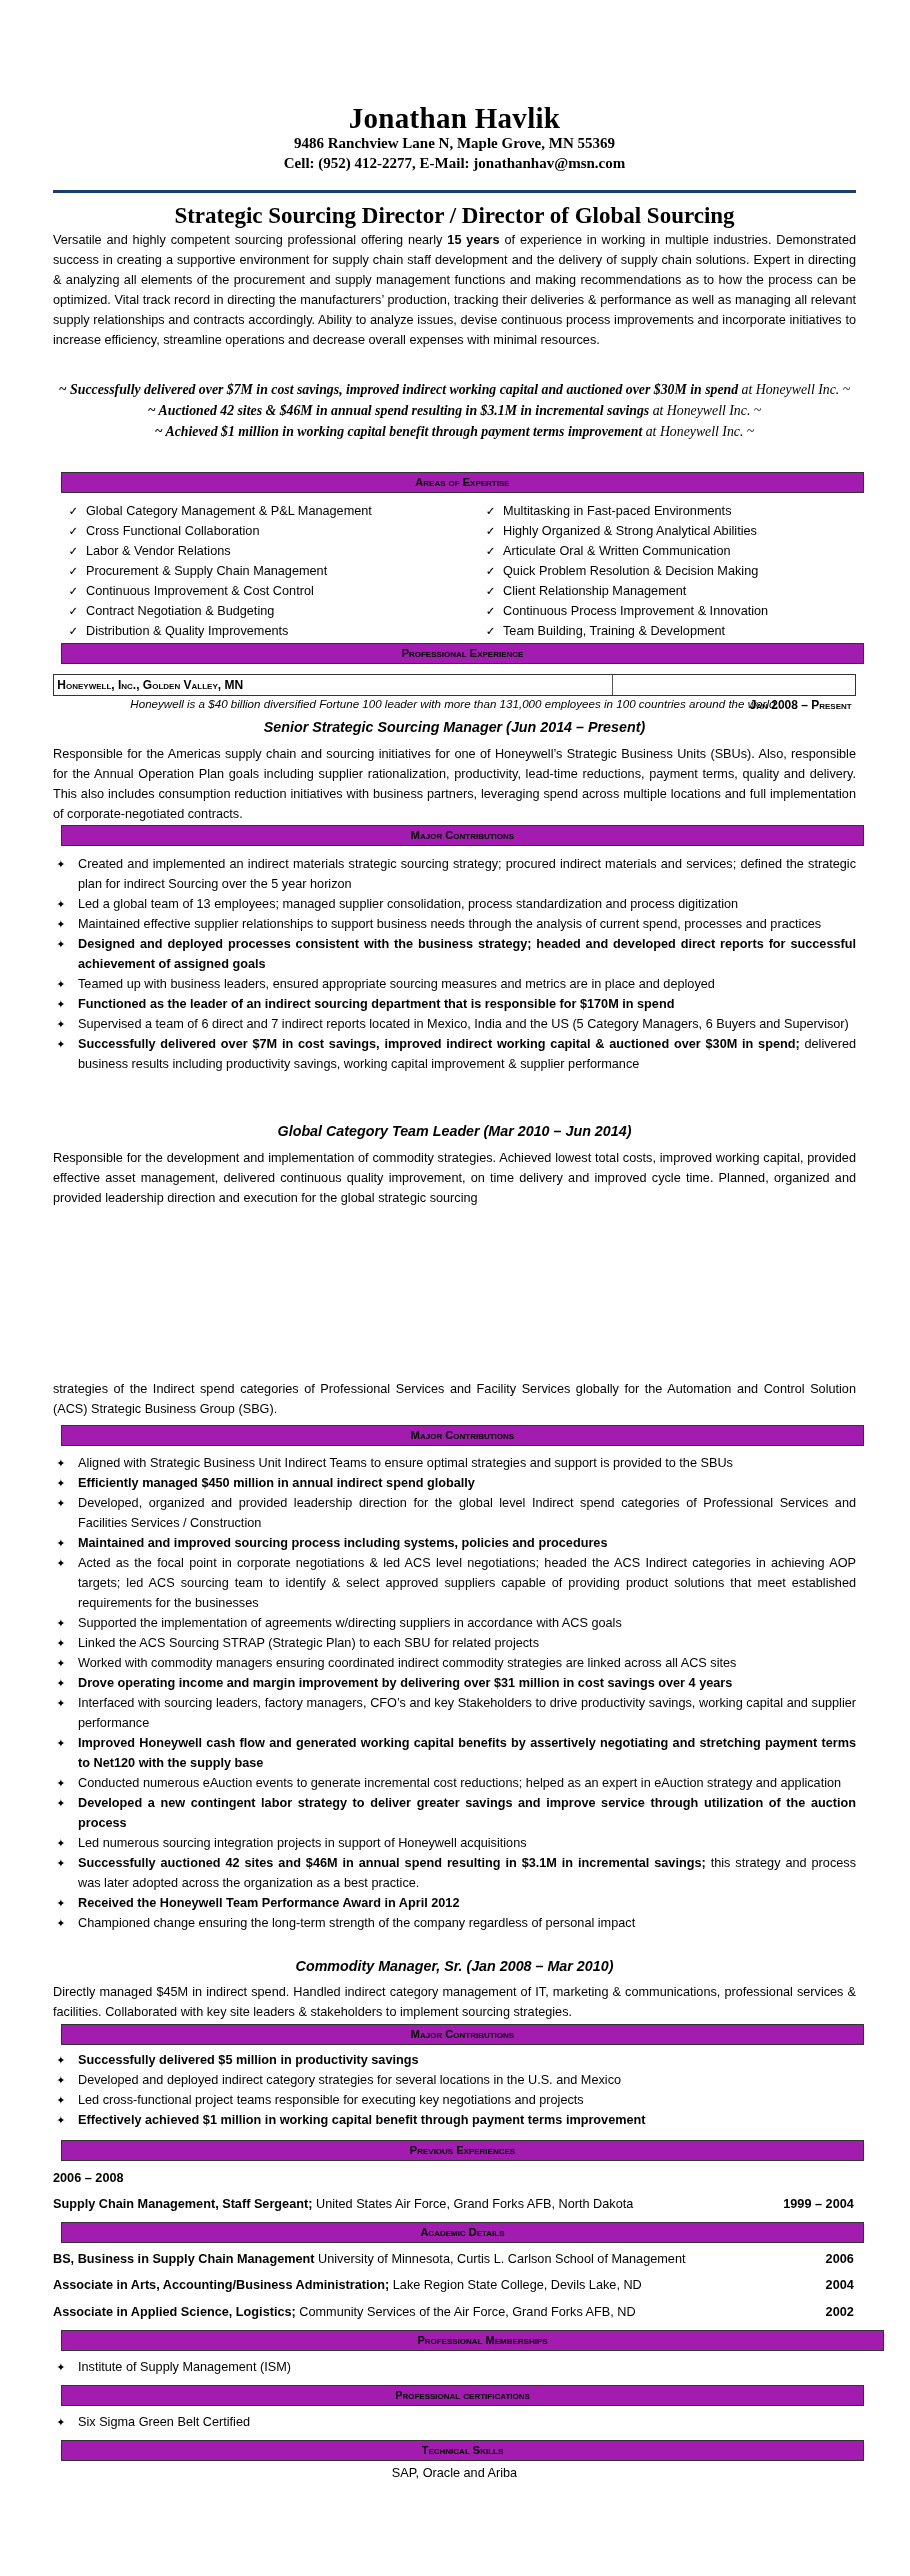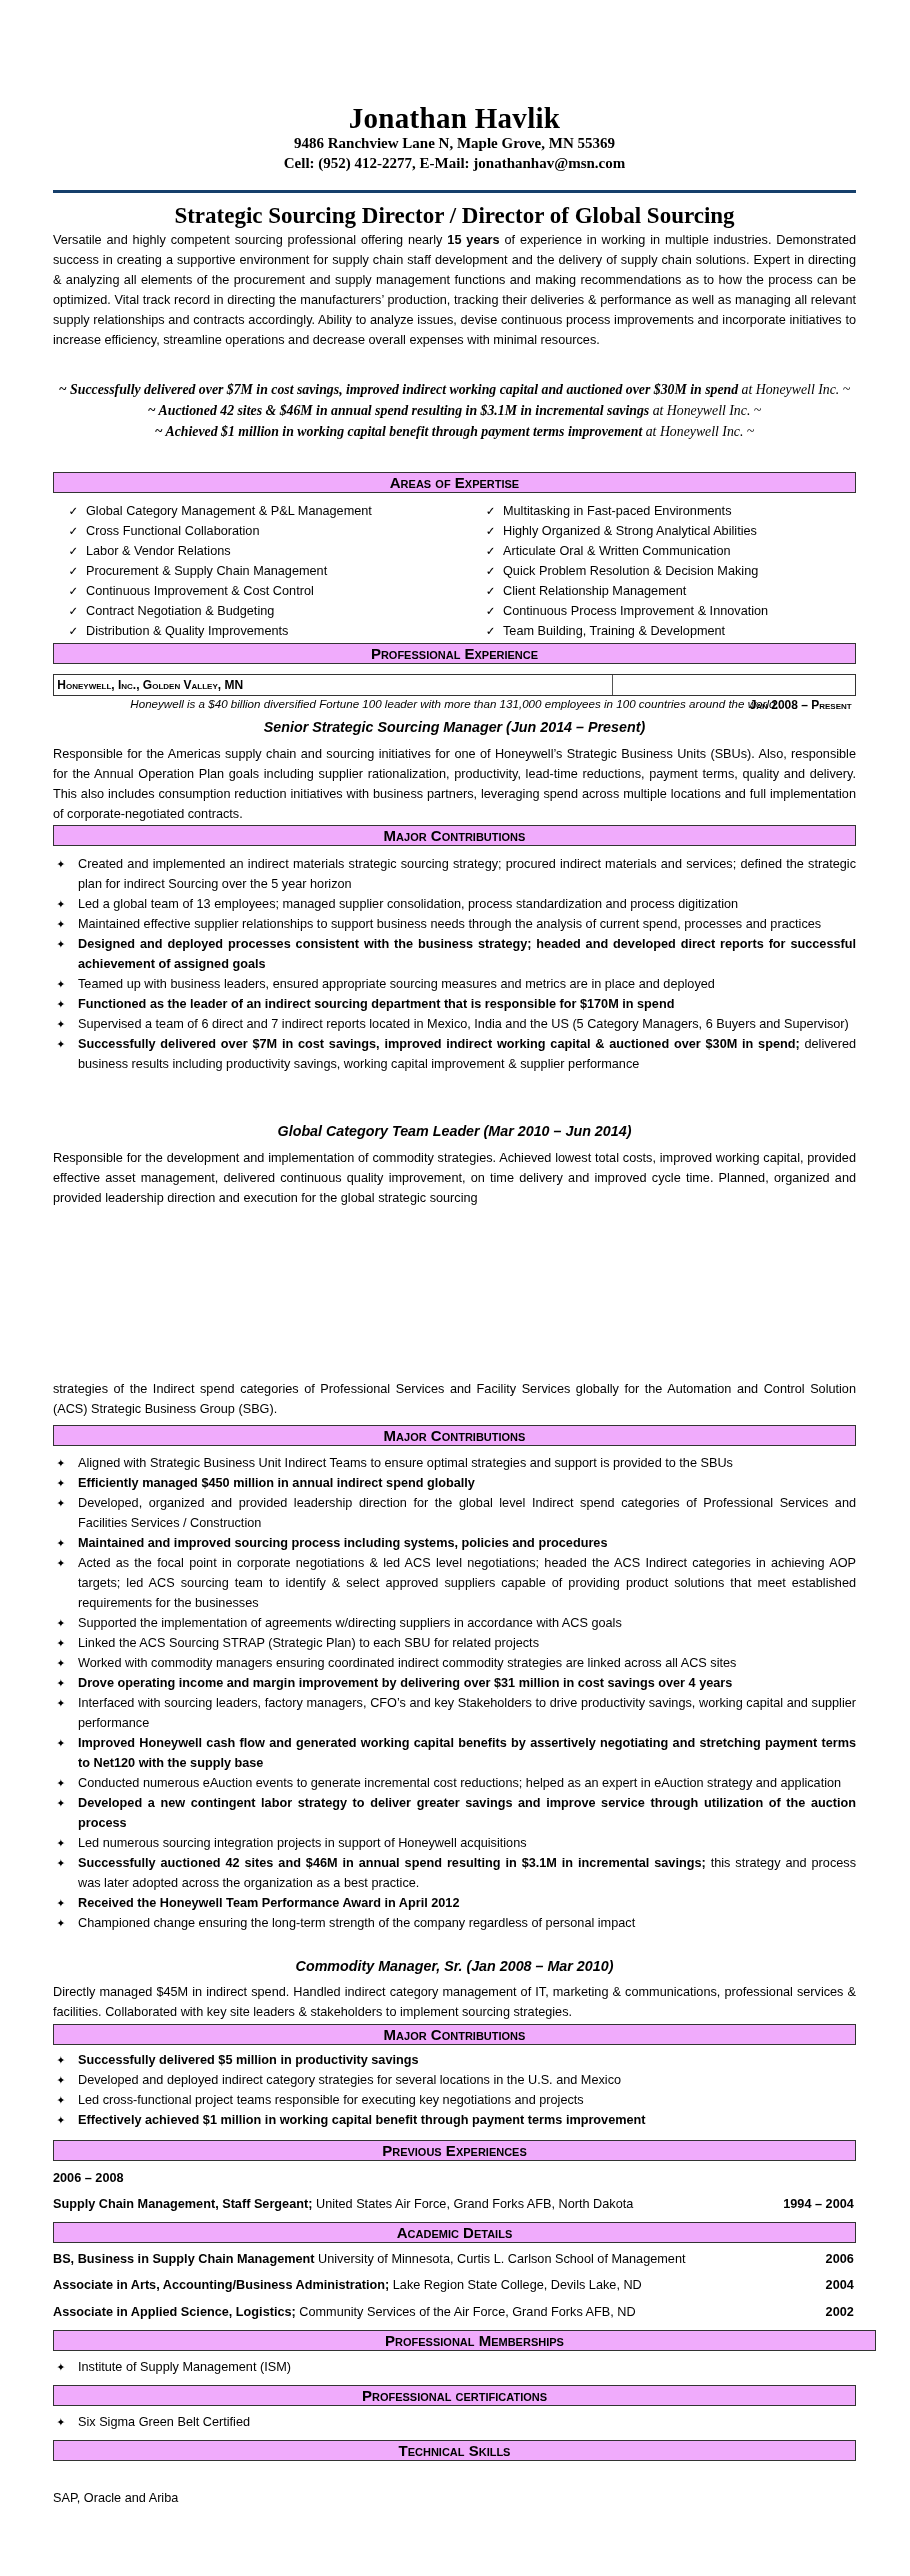--- a/index.html
+++ b/index.html
@@ -14,21 +14,21 @@
   .rule { position: absolute; top: 190px; left: -36px; width: 805px; height: 2.8px; background: #163f6b; }
   .rule.fix { left: 0; width: 803px; }
 
   .block { position: absolute; left: 0; width: 803px; }
   .headline { text-align: center; font-size: 23px; font-weight: bold; }
   .para { font-size: 12.7px; line-height: 20px; text-align: justify; text-align-last: left; }
   .para b { font-weight: bold; }
   .highlight { text-align: center; font-size: 13.8px; line-height: 21px; font-style: italic; }
   .highlight b { font-weight: bold; }
 
-  .secbar { position: absolute; left: 0; width: 801px; height: 19px; background: #f0abfc; border: 1.1px solid #333; border-top-width: 1.7px; border-bottom-width: 1.7px; text-align: center; font-size: 15px; font-weight: bold; line-height: 19px; font-variant: small-caps; }
+  .secbar { position: absolute; left: 8px; width: 801px; height: 19px; background: #a21caf; border: 1.1px solid #333; border-top-width: 1.7px; border-bottom-width: 1.7px; text-align: center; font-size: 11px; font-weight: bold; line-height: 19px; font-variant: small-caps; }
 
   .grid2 { display: grid; grid-template-columns: 430px 374px; row-gap: 0; }
   .check-item { font-size: 12.7px; line-height: 20px; padding-left: 33px; position: relative; white-space: nowrap; }
   .check-item .ck { position: absolute; left: 15.4px; top: 0; font-size: 11.6px; }
   .col-right .check-item { padding-left: 20px; }
   .col-right .check-item .ck { left: 2.8px; }
 
   .company-row { position: absolute; left: 0; width: 801px; height: 20px; border: 1.1px solid #333; display: flex; flex-direction: column; }
   .company-name { width: 559px; border-right: 0.6px solid #555; font-size: 12px; font-weight: bold; font-variant: small-caps; line-height: 20px; padding-left: 3.3px; box-sizing: border-box; }
   .company-dates { flex: 1; text-align: right; font-size: 12px; font-weight: bold; font-variant: small-caps; line-height: 20px; padding-right: 3.3px; }
@@ -37,21 +37,21 @@
   .role { text-align: center; font-size: 14.3px; font-weight: bold; font-style: italic; }
 
   .bullets { list-style: none; margin: 0; padding: 0; }
   .bullets li { position: relative; padding-left: 25px; font-size: 12.7px; line-height: 20px; text-align: justify; text-align-last: left; }
   .bullets li .bl { position: absolute; left: 3.3px; top: 0; font-size: 11px; }
   .bullets li b { font-weight: bold; }
 
   .row-prev { display: flex; justify-content: space-between; font-size: 12.7px; line-height: 26.4px; }
   .row-prev b { font-weight: bold; }
   .row-prev .yr { font-weight: bold; padding-right: 2.2px; }
-  .center-text { font-size: 12.7px; margin-top: 25px; }
+  .center-text { text-align: center; font-size: 12.7px; }
 </style>
 </head>
 <body>
 
 <div class="page">
 
   <div class="name serif">Jonathan Havlik</div>
   <div class="addr serif">9486 Ranchview Lane N, Maple Grove, MN 55369</div>
   <div class="contact serif">Cell: (952) 412-2277, E-Mail: jonathanhav@msn.com</div>
   <div class="rule fix" style="background: rgb(22, 63, 107);"></div>
@@ -144,21 +144,21 @@
       <li><span class="bl">✦</span><b>Effectively achieved $1 million in working capital benefit through payment terms improvement</b><span></span></li>
     </ul>
 
   <div class="secbar sans" style="top:2140px;">Previous Experiences</div>
   <div class="block sans" id="prev-rows" style="top:2165px;">
       <div class="row-prev">
         <span class="yr">2006 – 2008</span>
       </div>
       <div class="row-prev">
         <span><b>Supply Chain Management, Staff Sergeant;</b><span> United States Air Force, Grand Forks AFB, North Dakota</span></span>
-        <span class="yr">1994 – 2004</span>
+        <span class="yr">1999 – 2004</span>
       </div>
     </div>
 
   <div class="secbar sans" style="top:2222px;">Academic Details</div>
   <div class="block sans" id="acad-rows" style="top:2246px;">
       <div class="row-prev">
         <span><b>BS, Business in Supply Chain Management</b><span> University of Minnesota, Curtis L. Carlson School of Management</span></span>
         <span class="yr">2006</span>
       </div>
       <div class="row-prev">

